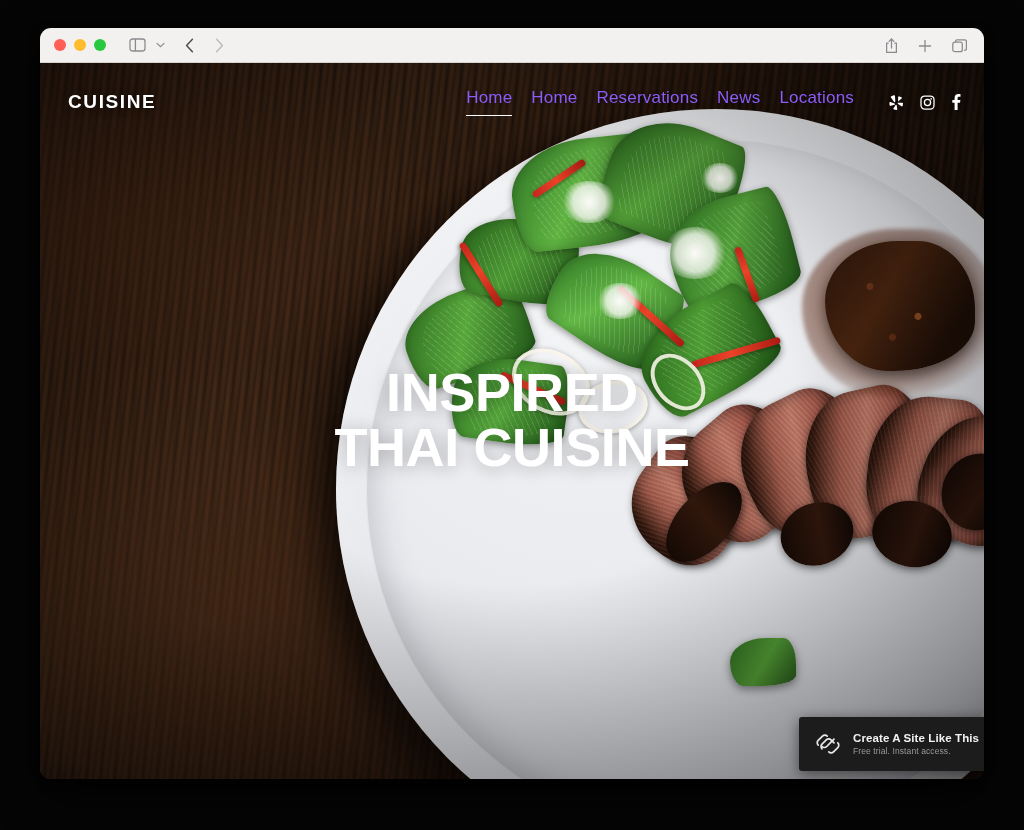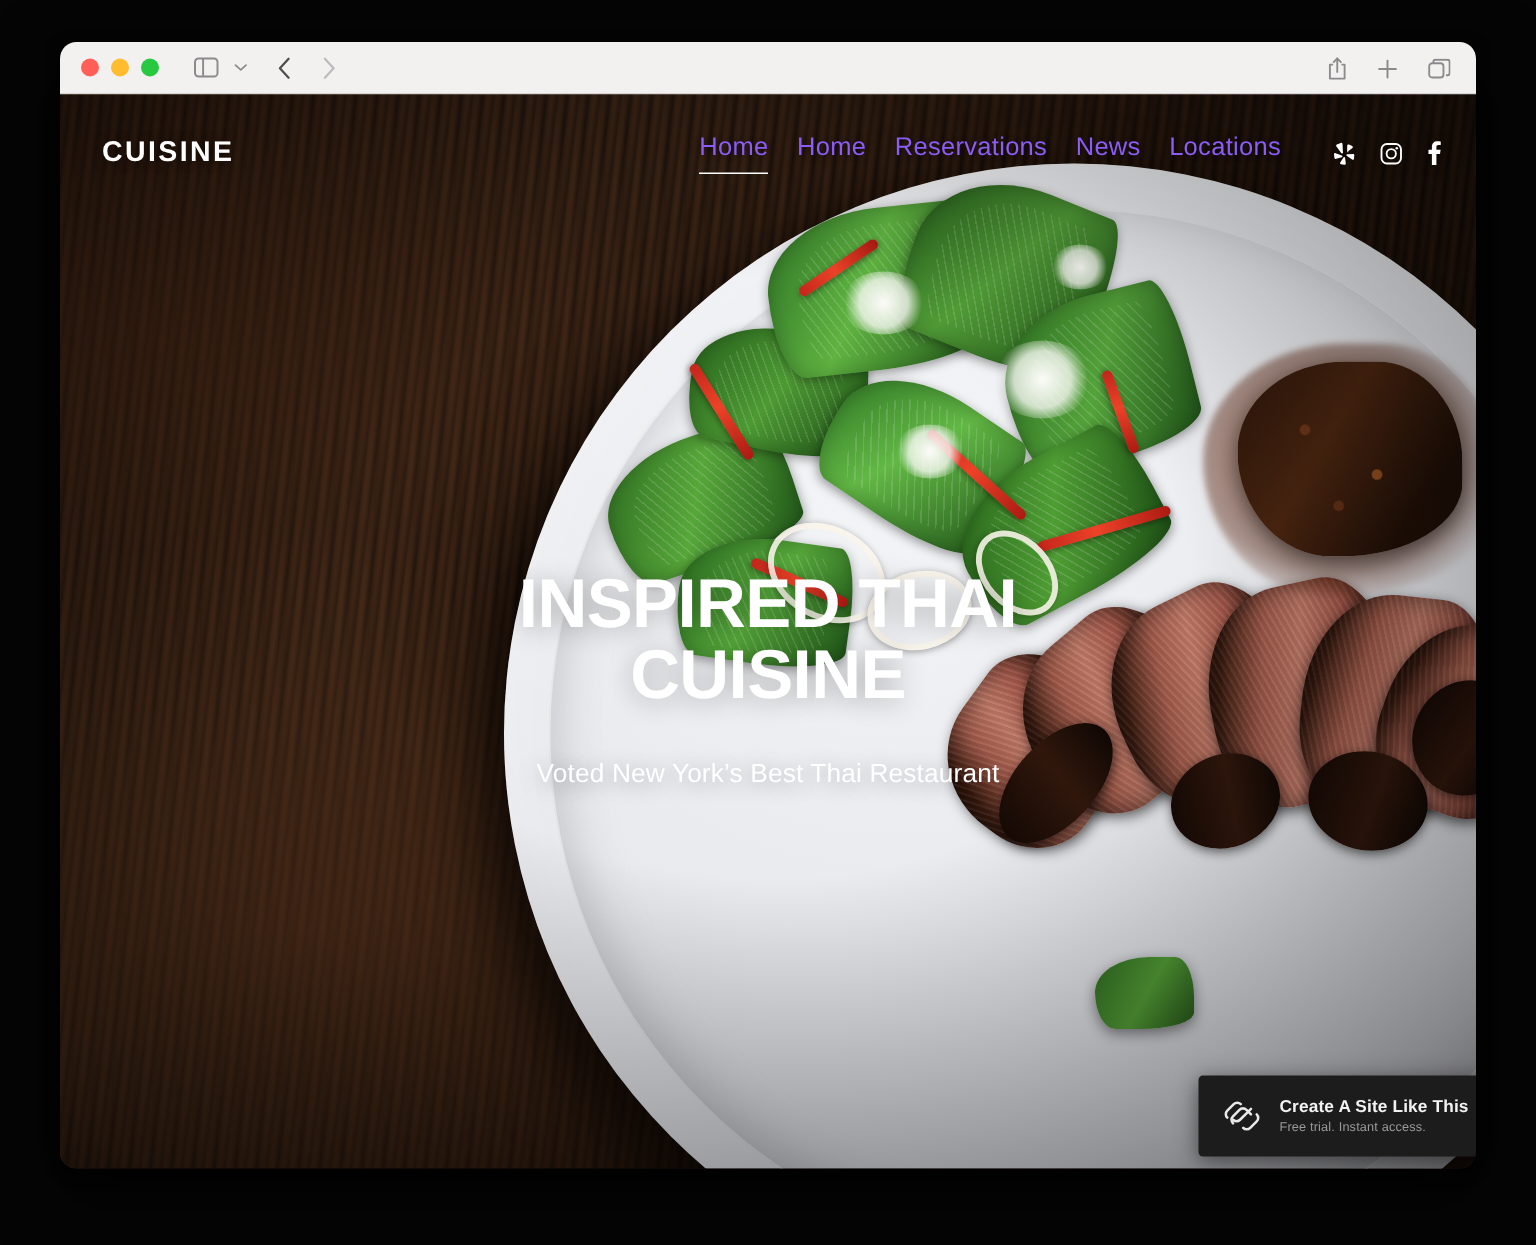--- a/index.html
+++ b/index.html
@@ -186,24 +186,24 @@
   }
   #social-links{ display:flex; align-items:center; gap:17px; margin-left:16px; }
   .social-icon{ color:#fff; display:flex; align-items:center; filter:drop-shadow(0 1px 4px rgba(0,0,0,.45)); }
 
   
   #hero{
     position:absolute; left:0; right:0; top:300px;
     text-align:center; z-index:25; pointer-events:none;
   }
   #hero-title{
-    color:#fff; font-size:46px; font-weight:700;
+    color:#fff; font-size:54px; font-weight:700;
     line-height:1.02; letter-spacing:-.4px;
     text-shadow:0 2px 18px rgba(0,0,0,.28);
-    max-width:380px; margin:16px auto;
+    max-width:380px; margin:2px auto;
   }
   #hero-subtitle{
     margin-top:32px; color:#fff; font-size:17.5px; font-weight:400;
     letter-spacing:.1px;
     text-shadow:0 2px 14px rgba(0,0,0,.35);
   }
 
   
   #sqsp-badge{
     position:absolute; right:-5px; bottom:8px;
@@ -368,21 +368,20 @@
             <svg width="9" height="16" viewBox="0 0 9 16" fill="currentColor">
               <path d="M5.6 16 V8.7 H8 L8.4 5.9 H5.6 V4.1 c0-.8.23-1.36 1.4-1.36 H8.5 V0.25 C8.2.2 7.3.1 6.3.1 4.1.1 2.6 1.45 2.6 3.9 v2 H0.3 v2.8 h2.3 V16z"></path>
             </svg>
           </span>
         </span>
       </nav>
     </div>
 
     <div id="hero">
       <h1 id="hero-title">INSPIRED THAI CUISINE</h1>
-      <p id="hero-subtitle">Voted New York’s Best Thai Restaurant</p>
     </div>
 
     <div id="sqsp-badge">
       <span style="display:flex;color:#e8e8e8">
         <svg width="26" height="22" viewBox="0 0 26 22" fill="none" stroke="currentColor" stroke-width="1.7" stroke-linecap="round" stroke-linejoin="round">
           <path d="M3.2 12.1 a3.3 3.3 0 0 1 0-4.7 l4.3-4.3 a3.3 3.3 0 0 1 4.7 0"></path>
           <path d="M22.8 9.9 a3.3 3.3 0 0 1 0 4.7 l-4.3 4.3 a3.3 3.3 0 0 1-4.7 0"></path>
           <path d="M7.0 15.9 a3.3 3.3 0 0 1 0-4.7 l4.3-4.3 a3.3 3.3 0 0 1 4.7 0 l3.0 3.0"></path>
           <path d="M19.0 6.2 l-3.0 3.0 -4.3 4.3 a3.3 3.3 0 0 1-4.7 0"></path>
         </svg>

